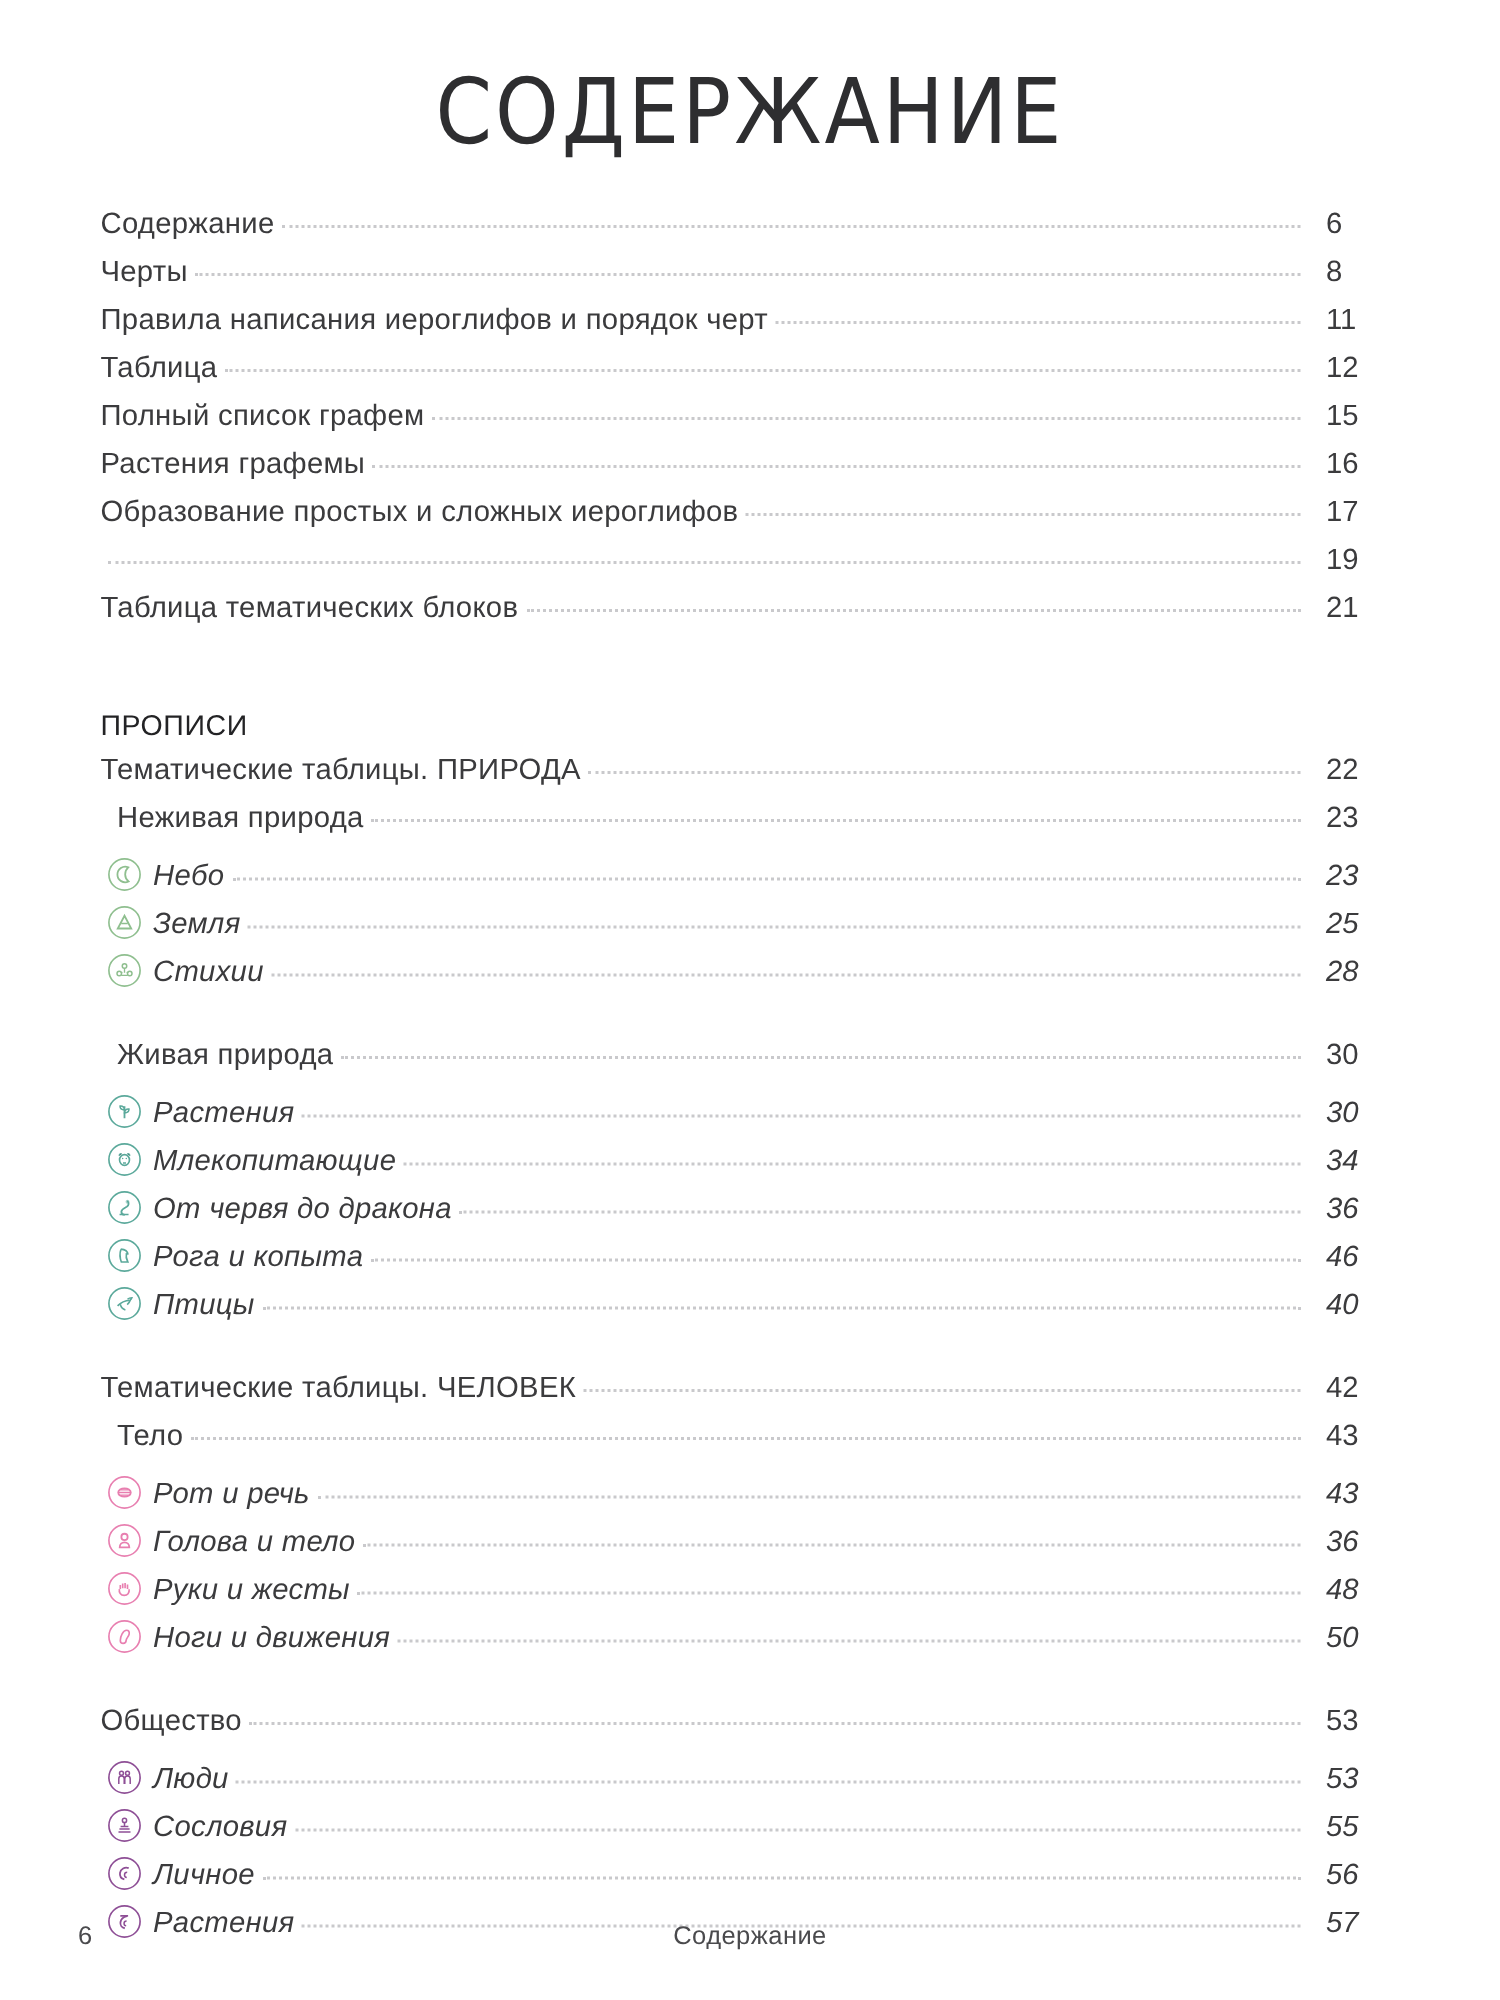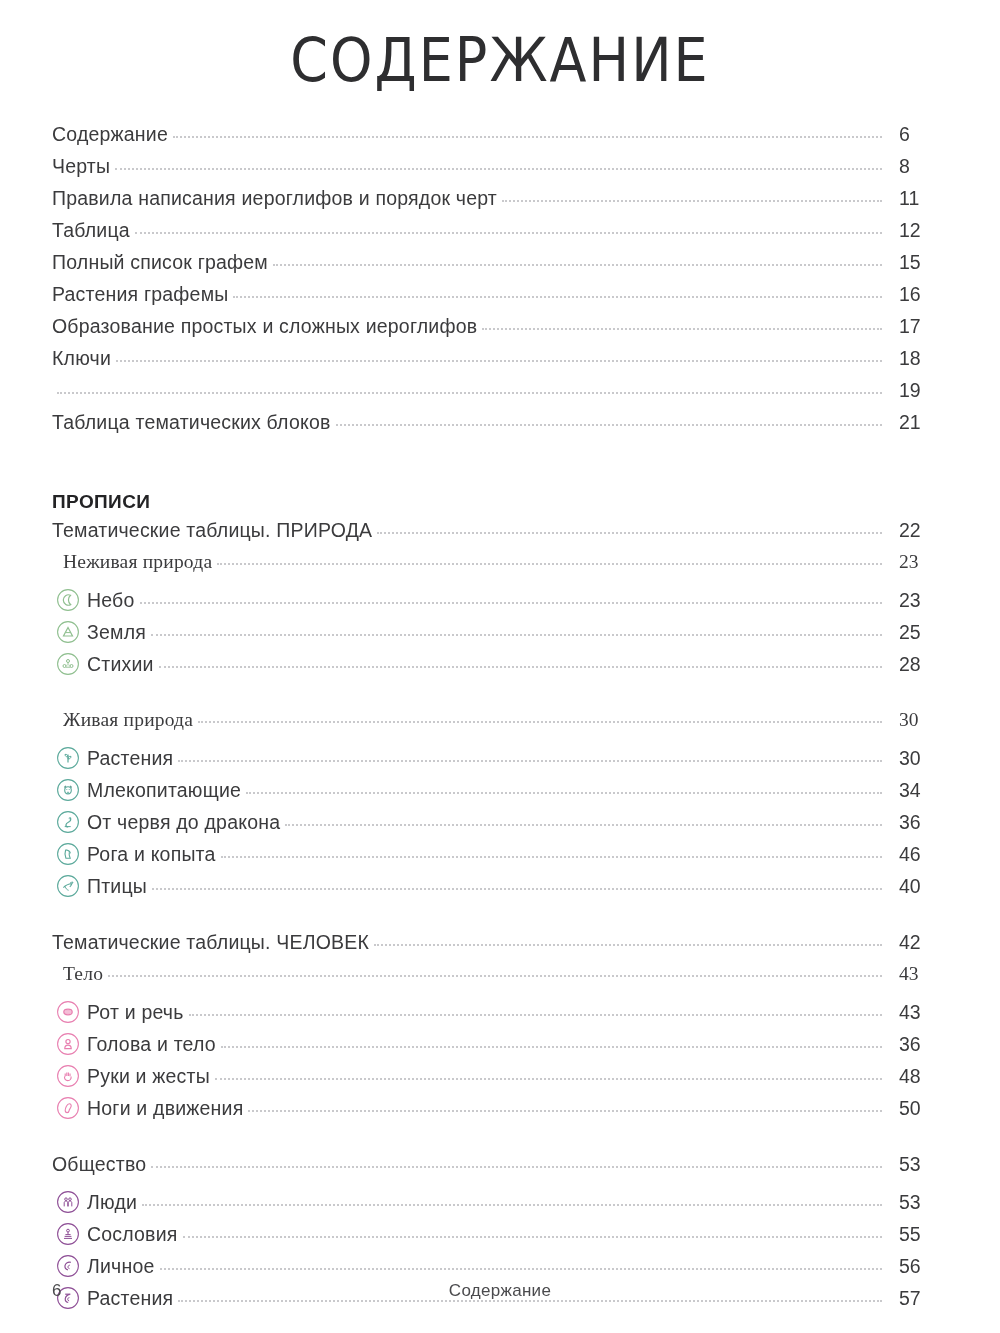--- a/index.html
+++ b/index.html
@@ -12,21 +12,21 @@
     height: 1333px;
     position: relative;
     font-family: "Liberation Sans", sans-serif;
     color: #3b3b3d;
     overflow: hidden;
   }
 
   .page {
     position: absolute;
     inset: 0;
-    padding: 0;
+    padding: 15px;
   }
 
   
   .toc-title {
     text-align: center;
     font-size: 54px;
     font-weight: 400;
     letter-spacing: 2px;
     color: #2e2e30;
     margin: 0;
@@ -73,30 +73,30 @@
   .toc-row .page-num {
     flex: 0 0 46px;
     text-align: left;
     font-size: 19.5px;
     color: #3b3b3d;
     padding-left: 12px;
   }
 
   
   .lvl0 { padding-left: 0px; }
-  .lvl1 { padding-left: 11px; font-family: Liberation Serif, serif; }
-  .lvl2 { padding-left: 4px; }
+  .lvl1 { padding-left: 11px; }
+  .lvl2 { padding-left: 4px; font-style: italic; }
 
   
   .section-head {
     height: 40px;
     display: flex;
     align-items: flex-end;
     font-size: 19px;
-    font-weight: bold;
+    font-weight: normal;
     letter-spacing: 0.4px;
     color: #232325;
     padding-bottom: 6px;
   }
 
   .spacer { height: 30px; }
 
   
   .icon {
     flex: 0 0 auto;
@@ -177,25 +177,20 @@
         <span class="label">Растения графемы</span>
         <span class="leader leader-gray"></span>
         <span class="page-num">16</span>
       </div>
       <div class="toc-row lvl0">
         <span class="label">Образование простых и сложных иероглифов</span>
         <span class="leader leader-gray"></span>
         <span class="page-num">17</span>
       </div>
       <div class="toc-row lvl0">
-        <span class="label">Ключи</span>
-        <span class="leader leader-gray"></span>
-        <span class="page-num">18</span>
-      </div>
-      <div class="toc-row lvl0">
         <span class="leader leader-gray"></span>
         <span class="page-num">19</span>
       </div>
       <div class="toc-row lvl0">
         <span class="label">Таблица тематических блоков</span>
         <span class="leader leader-gray"></span>
         <span class="page-num">21</span>
       </div>
       <div class="spacer"></div>
       <div class="section-head">ПРОПИСИ</div>

